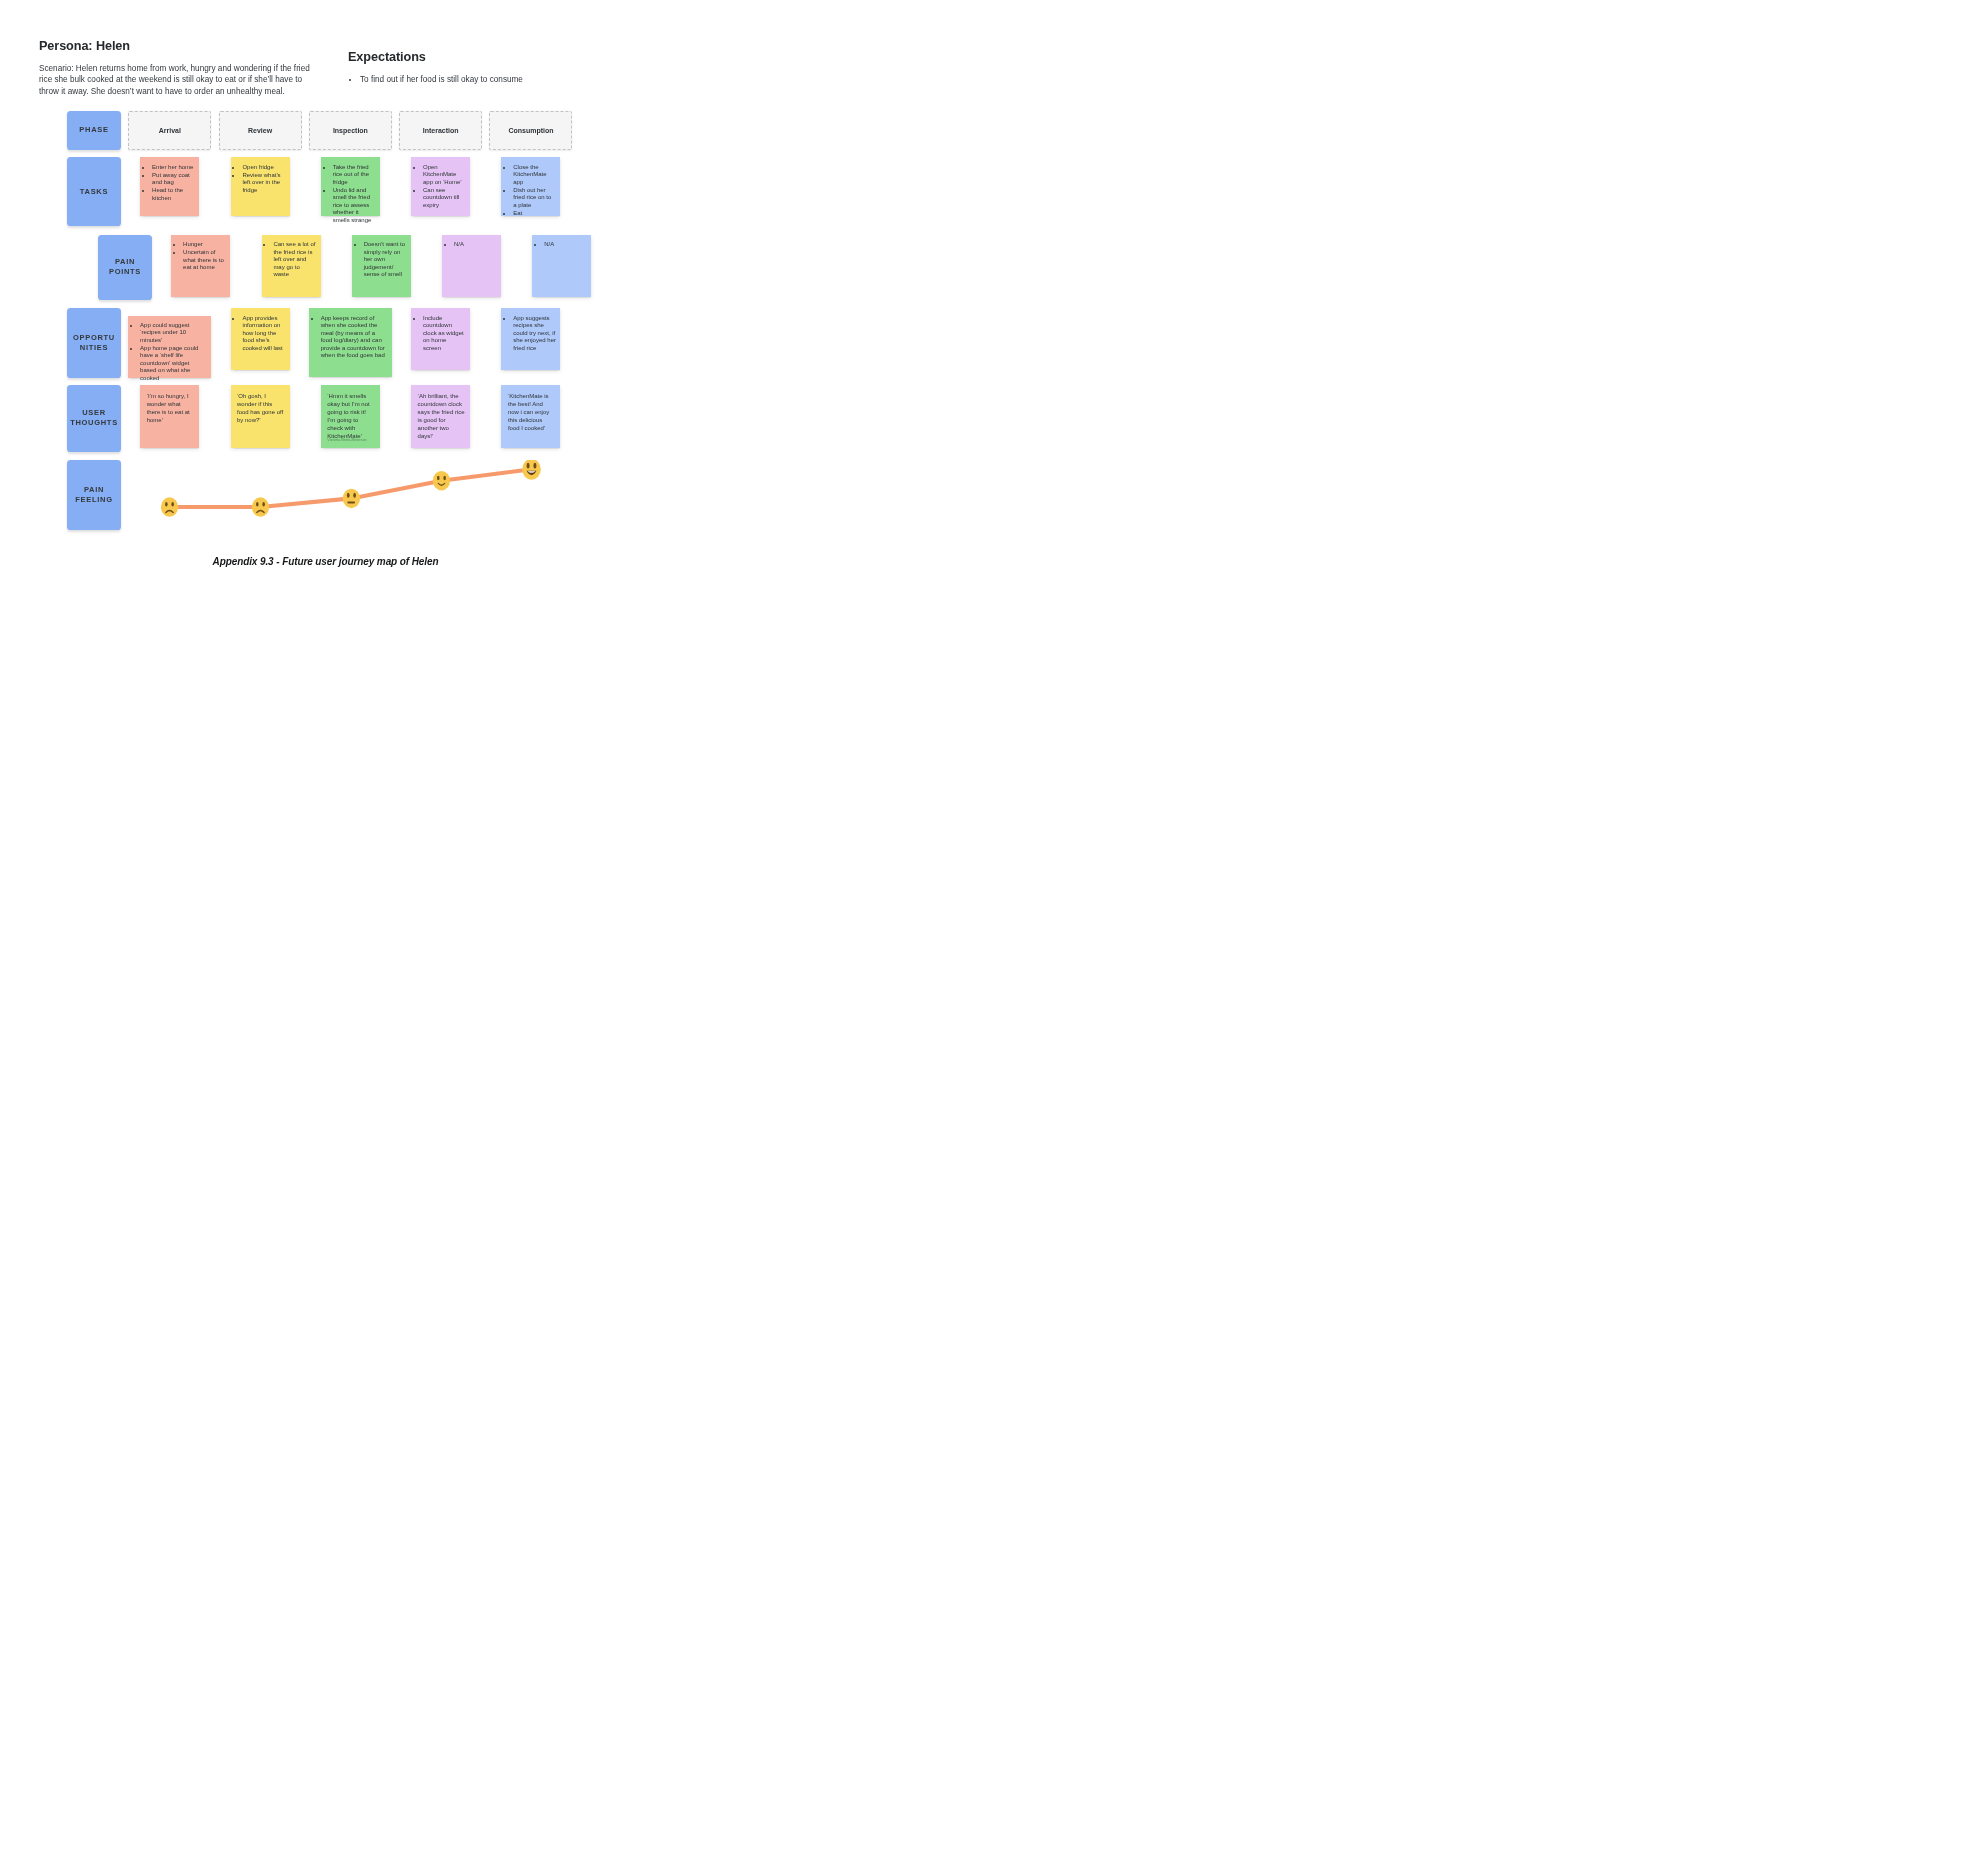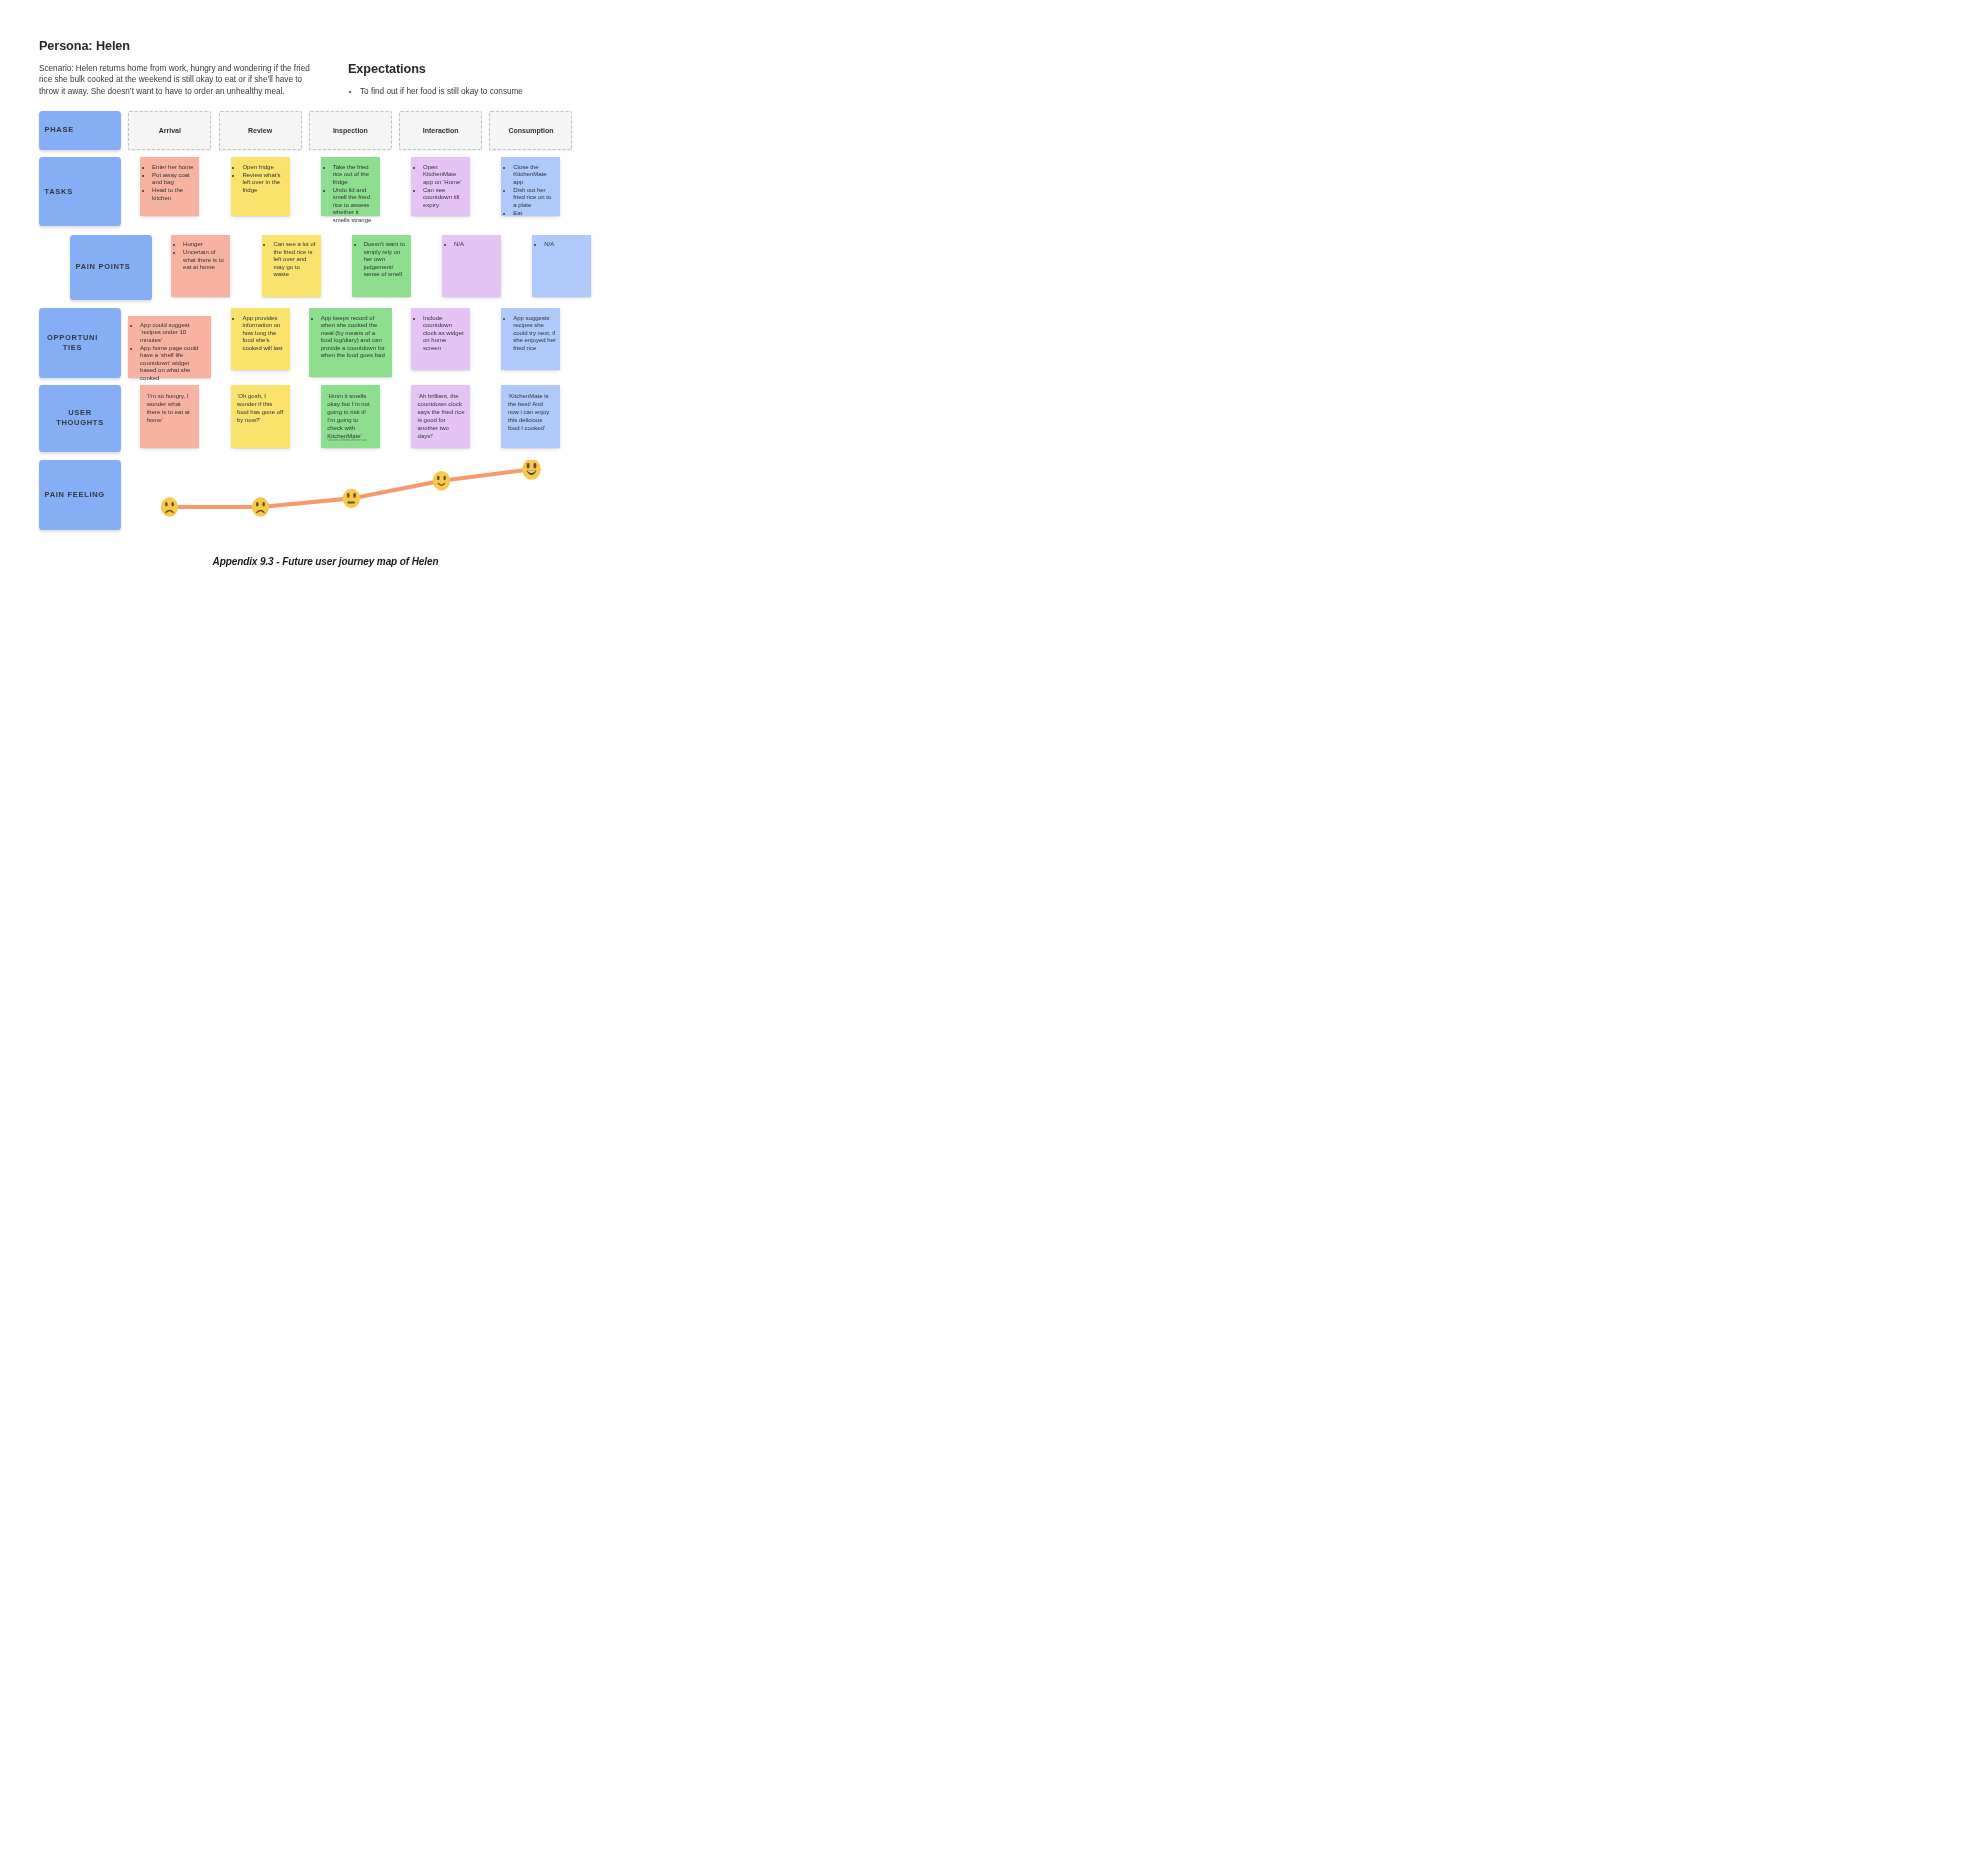--- a/index.html
+++ b/index.html
@@ -6,42 +6,42 @@
   .page{
     position:relative;
     width:662px;
     height:623px;
     background:#ffffff;
     font-family:"Liberation Sans", sans-serif;
     color:#2e3338;
     overflow:hidden;
   }
   
-  .top{display:flex;align-items:flex-end;padding:39px 0 0 39px;}
+  .top{display:flex;align-items:center;padding:39px 0 0 39px;}
   .persona-block{width:277px;}
   .h1{font-size:12.7px;font-weight:bold;letter-spacing:-0.1px;color:#26292c;margin:0 0 10px 0;}
   .scenario{font-size:8.2px;line-height:11.4px;color:#33383d;width:273px;}
   .expect-block{margin-left:32px;width:255px;}
   .expect-list{margin:9px 0 0 0;padding:0 0 0 12px;}
   .expect-list li{font-size:8.2px;line-height:11.4px;color:#33383d;}
   
   .grid{margin:13.6px 0 0 39px;width:573px;}
   .row{display:grid;grid-template-columns:82px repeat(5,83px);column-gap:7.3px;}
   .row-phase{height:39px;margin-bottom:7.3px;}
   .row-tasks{height:69px;margin-bottom:8.6px;}
   .row-pain{height:65px;margin-bottom:8.6px;padding-left:31px;}
   .row-opp{height:70px;margin-bottom:6.4px;}
   .row-thoughts{height:67px;margin-bottom:8.6px;}
   .row-feeling{height:70px;position:relative;}
   .hdr{
     background:#85AEF5;border-radius:3.6px;
-    display:flex;align-items:center;justify-content:flex-start;text-align:center;
+    display:flex;align-items:center;justify-content:center;text-align:center;
     font-weight:bold;font-size:7.5px;letter-spacing:0.7px;color:#34383b;
     box-shadow:0 1.4px 2.7px rgba(0,0,0,0.13);
-    padding:0 5.5px;box-sizing:border-box;line-height:1.35;
+    padding:0 5.5px;box-sizing:border-box;line-height:1.35;margin-left:28px;
   }
   .wrap-hard{display:inline-block;max-width:56px;word-break:break-all;}
   .phasebox{
     background:#f5f5f5;border:0.9px dashed #c2c2c2;border-radius:1.8px;
     display:flex;align-items:center;justify-content:center;
     font-weight:bold;font-size:7px;color:#2e3338;
     box-shadow:0 0.9px 1.8px rgba(0,0,0,0.08);
     box-sizing:border-box;
   }
   .cell{display:flex;justify-content:center;align-items:flex-start;}

